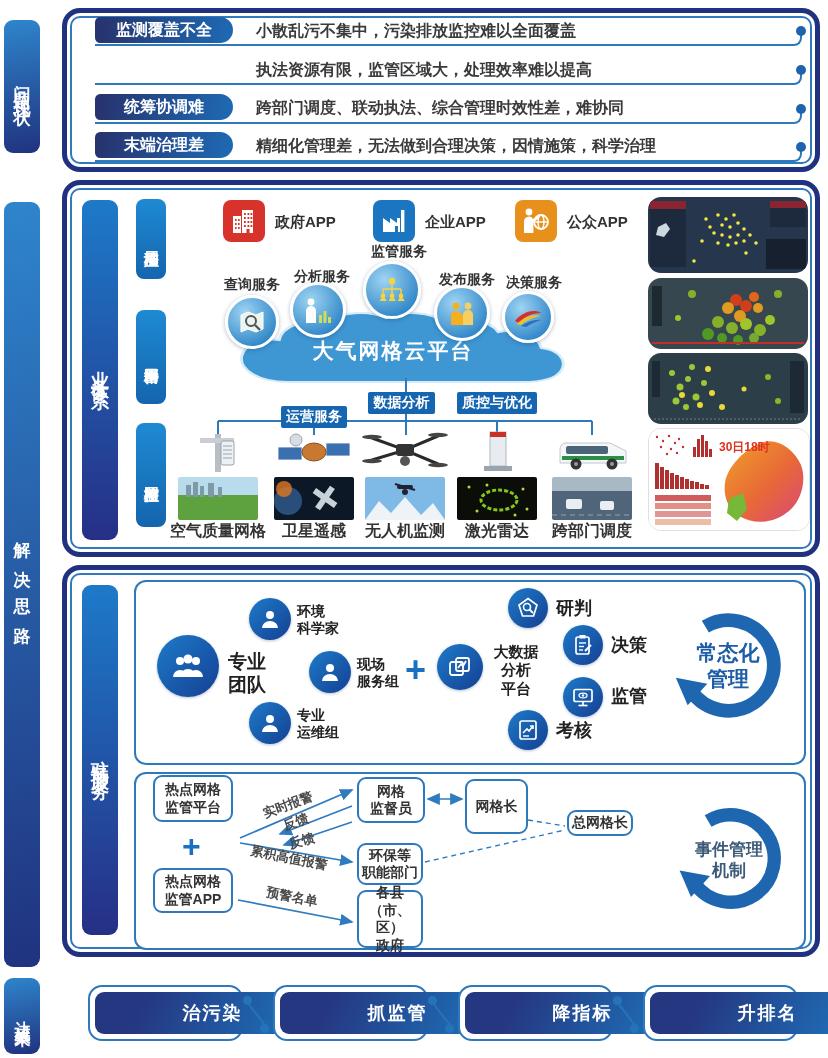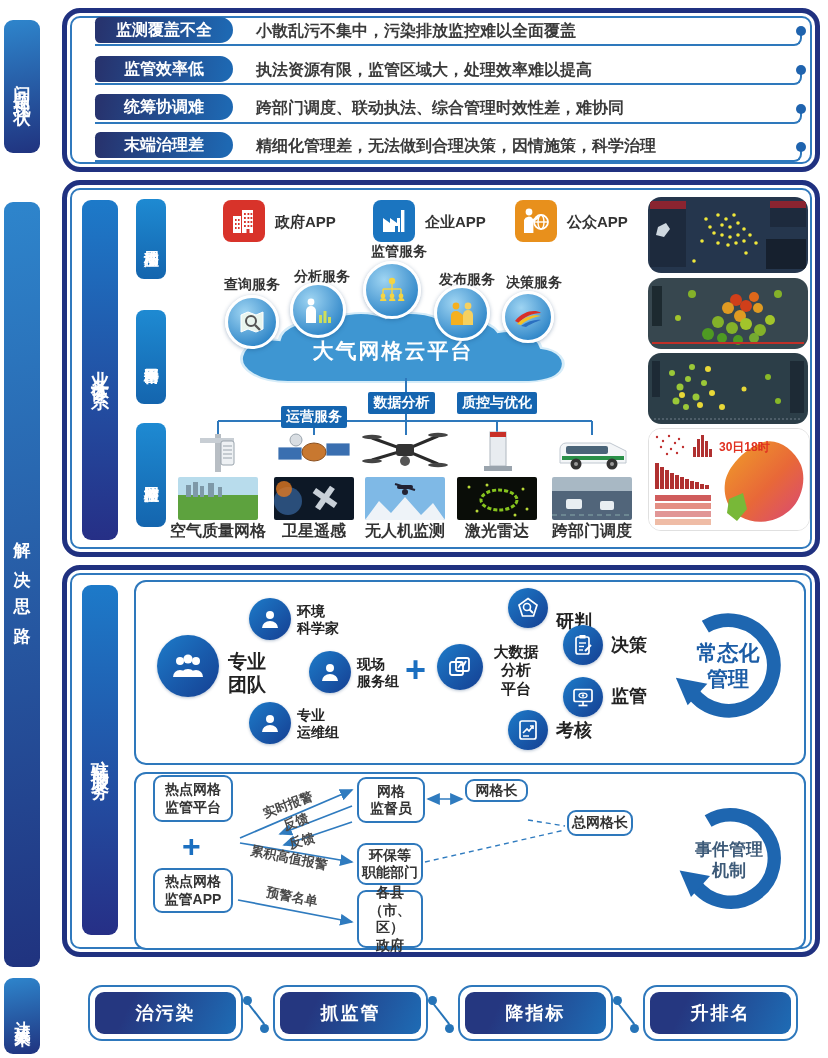--- a/index.html
+++ b/index.html
@@ -56,38 +56,37 @@
   .plus{position:absolute;color:#1b6fc0;font-weight:bold;line-height:1;}
   .ring{position:absolute;}
   .ring-text{position:absolute;font-weight:bold;color:#1c5da6;text-align:center;white-space:pre-line;line-height:1.25;}
   .flow-box{position:absolute;border:2px solid #2e78bc;border-radius:9px;background:#fff;
     display:flex;align-items:center;justify-content:center;text-align:center;
     font-weight:bold;font-size:14px;color:#333;white-space:pre-line;line-height:1.25;box-sizing:border-box;}
   .flow-label{position:absolute;font-weight:bold;font-size:13px;color:#4a4a4a;white-space:nowrap;}
   
   .result-outline{position:absolute;width:155px;height:56px;border:2px solid #2e78bc;border-radius:14px;background:#fff;padding:5px;box-sizing:border-box;}
   .result-fill{width:100%;height:100%;border-radius:9px;background:linear-gradient(115deg,#253780 25%,#1e6cb5);
-    color:#fff;font-weight:bold;font-size:18px;display:flex;align-items:center;justify-content:center;letter-spacing:2px;}
+    color:#fff;font-weight:bold;font-size:18px;display:flex;align-items:center;justify-content:center;letter-spacing:2px;padding-left:47px;}
   .conn-dot{position:absolute;width:9px;height:9px;border-radius:50%;background:#2674b8;}
   .conn-line{position:absolute;width:28px;height:2px;background:#2674b8;transform-origin:left center;transform:rotate(52deg);}
 </style>
 </head>
 <body>
 
 <div id="canvas">
 
   <div class="rail" style="top:20px;height:133px;letter-spacing:8px;">问题现状</div>
   <div class="rail" style="top:202px;height:765px;letter-spacing:28px;">解决思路</div>
   <div class="rail" style="top:978px;height:76px;letter-spacing:4px;font-size:16px;">达成效果</div>
 
   <div class="panel" style="top:8px;height:164px;"></div>
   <div class="prob-pill" style="top:17px;">监测覆盖不全</div>
   <div class="prob-text" style="top:21px;">小散乱污不集中，污染排放监控难以全面覆盖</div>
   <div class="prob-line" style="top:32px;"></div>
-  <div class="prob-pill" style="top:56px;">监管效率低</div>
   <div class="prob-text" style="top:60px;">执法资源有限，监管区域大，处理效率难以提高</div>
   <div class="prob-line" style="top:71px;"></div>
   <div class="prob-pill" style="top:94px;">统筹协调难</div>
   <div class="prob-text" style="top:98px;">跨部门调度、联动执法、综合管理时效性差，难协同</div>
   <div class="prob-line" style="top:110px;"></div>
   <div class="prob-pill" style="top:132px;">末端治理差</div>
   <div class="prob-text" style="top:136px;">精细化管理差，无法做到合理决策，因情施策，科学治理</div>
   <div class="prob-line" style="top:148px;"></div>
 
   <div class="panel" style="top:180px;height:377px;"></div>
@@ -529,21 +528,21 @@
   <div class="team-label" style="left:490px;top:643px;width:52px;font-size:15px;text-align:center;">大数据
 分析
 平台</div>
   <div class="team-circle" style="left:508px;top:588px;width:40px;height:40px;">
     <svg width="24" height="24" viewBox="0 0 24 24">
       <polygon points="12,2.5 21,9 17.5,20 6.5,20 3,9" fill="none" stroke="#fff" stroke-width="1.7"></polygon>
       <circle cx="11" cy="11" r="3.5" fill="none" stroke="#fff" stroke-width="1.6"></circle>
         <line x1="13.5" y1="13.5" x2="17" y2="17" stroke="#fff" stroke-width="1.8"></line>
     </svg>
   </div>
-  <div class="team-label" style="left:556px;top:598px;font-size:18px;margin-top:13px;">研判</div>
+  <div class="team-label" style="left:556px;top:598px;font-size:18px;">研判</div>
   <div class="team-circle" style="left:563px;top:625px;width:40px;height:40px;">
     <svg width="24" height="24" viewBox="0 0 24 24">
       <rect x="5" y="4" width="13" height="17" rx="2" fill="none" stroke="#fff" stroke-width="1.7"></rect>
       <rect x="8.5" y="2" width="6" height="3.5" fill="#fff"></rect>
       <g stroke="#fff" stroke-width="1.4">
           <line x1="8" y1="10" x2="15" y2="10"></line>
           <line x1="8" y1="13.5" x2="13" y2="13.5"></line>
           <line x1="8" y1="17" x2="12" y2="17"></line>
         </g>
       <line x1="14" y1="18" x2="20" y2="12" stroke="#fff" stroke-width="2"></line>
@@ -604,21 +603,21 @@
   <div class="plus" style="left:182px;top:830px;font-size:32px;">+</div>
   <div class="flow-box" style="left:153px;top:868px;width:80px;height:45px;">热点网格
 监管APP</div>
   <div class="flow-label" style="left:262px;top:796px;transform:rotate(-20deg);">实时报警</div>
   <div class="flow-label" style="left:283px;top:813px;transform:rotate(-20deg);">反馈</div>
   <div class="flow-label" style="left:289px;top:832px;transform:rotate(-16deg);">反馈</div>
   <div class="flow-label" style="left:250px;top:849px;transform:rotate(11deg);">累积高值报警</div>
   <div class="flow-label" style="left:266px;top:888px;transform:rotate(11deg);">预警名单</div>
   <div class="flow-box" style="left:357px;top:777px;width:68px;height:46px;">网格
 监督员</div>
-  <div class="flow-box" style="left:465px;top:779px;width:63px;height:23px;text-align:right;">网格长</div>
+  <div class="flow-box" style="left:465px;top:779px;width:63px;height:55px;text-align:right;">网格长</div>
   <div class="flow-box" style="left:357px;top:843px;width:66px;height:42px;">环保等
 职能部门</div>
   <div class="flow-box" style="left:357px;top:890px;width:66px;height:58px;">各县
 （市、区）
 政府</div>
   <div class="flow-box" style="left:567px;top:810px;width:66px;height:26px;">总网格长</div>
   <svg class="ring" style="left:672px;top:802px;" width="114" height="114" viewBox="0 0 120 120">
     <path d="M38,20 A46,46 0 1 1 24,86" fill="none" stroke="#1e66b0" stroke-width="14"></path>
     <polygon points="8,72 20,100 40,78" fill="#1e66b0"></polygon>
   </svg>

